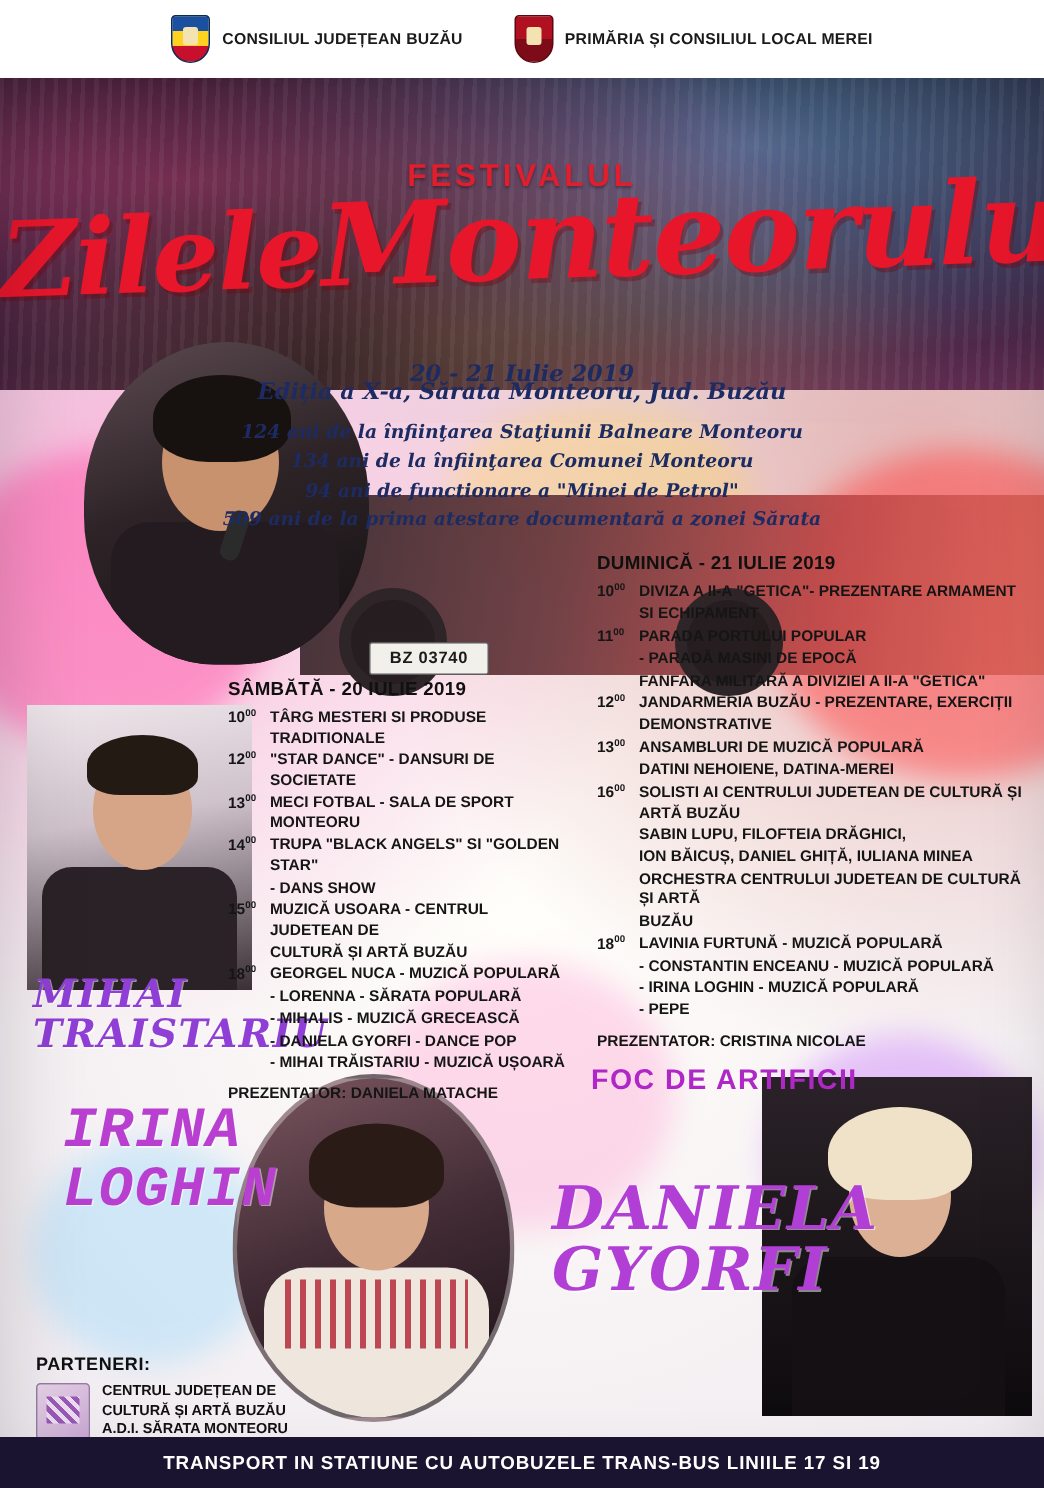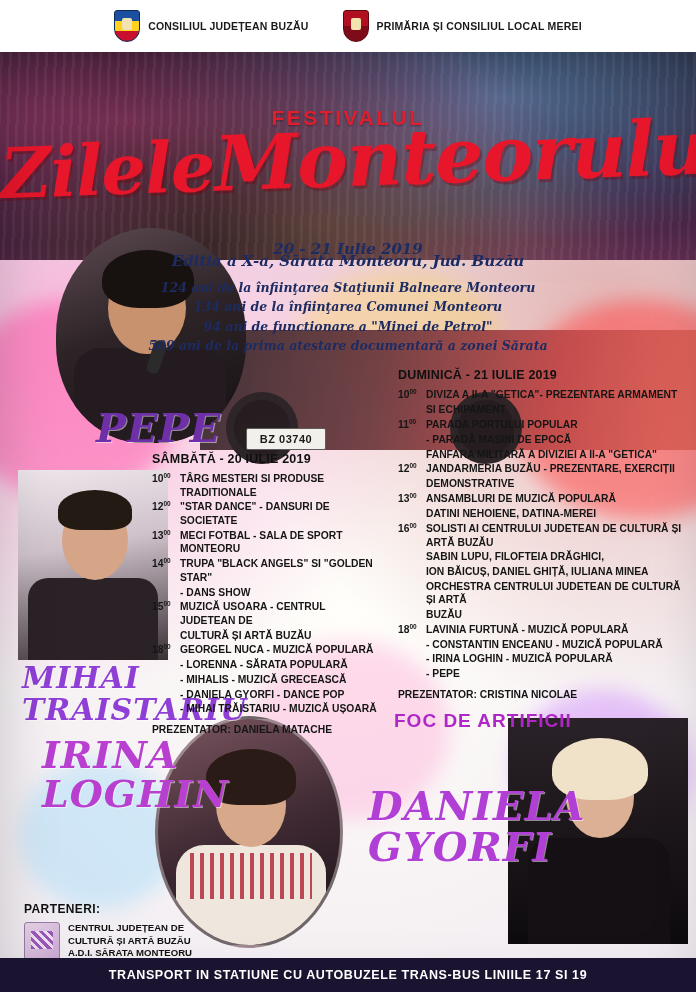--- a/index.html
+++ b/index.html
@@ -179,22 +179,22 @@
   
   .name{
     position:absolute;z-index:12;
     font-family:"DejaVu Serif",serif;
     font-weight:bold;font-style:italic;
     color:#a23fe0;
     text-shadow:1px 1px 0 rgba(255,255,255,.5);
     letter-spacing:1px;
   }
   .n-pepe{left:96px;top:404px;font-size:40px;color:#6e2fa8;}
-  .n-mihai{left:22px;top:650px;font-size:30px;line-height:1.05;color:#8f3fd6;margin-top:12px;}
-  .n-irina{left:42px;top:736px;font-size:38px;line-height:1.02;color:#b83fd0;}
+  .n-mihai{left:22px;top:650px;font-size:26px;line-height:1.05;color:#8f3fd6;}
+  .n-irina{left:42px;top:736px;font-size:38px;line-height:1.02;color:#b83fd0;font-family:Liberation Mono, monospace;}
   .n-daniela{left:368px;top:786px;font-size:40px;line-height:1.02;color:#b13fd6;}
   .foc{
     position:absolute;left:394px;top:710px;z-index:12;
     font-size:19px;font-weight:bold;color:#b027c8;letter-spacing:1px;
     font-family:"Liberation Sans",sans-serif;
   }
 
   
   .col{position:absolute;z-index:14;color:#151515;}
   .col h3{
@@ -312,21 +312,20 @@
     <div class="dress"></div>
       <div class="face"></div>
       <div class="hair"></div>
   </div>
   <div class="photo ph-daniela">
     <div class="body"></div>
       <div class="face"></div>
       <div class="hair"></div>
   </div>
 
-  <div class="name n-pepe">PEPE</div>
   <div class="name n-mihai">
     <div>MIHAI</div>
     <div>TRAISTARIU</div>
   </div>
   <div class="name n-irina">
     <div>IRINA</div>
     <div>LOGHIN</div>
   </div>
   <div class="name n-daniela">
     <div>DANIELA</div>

